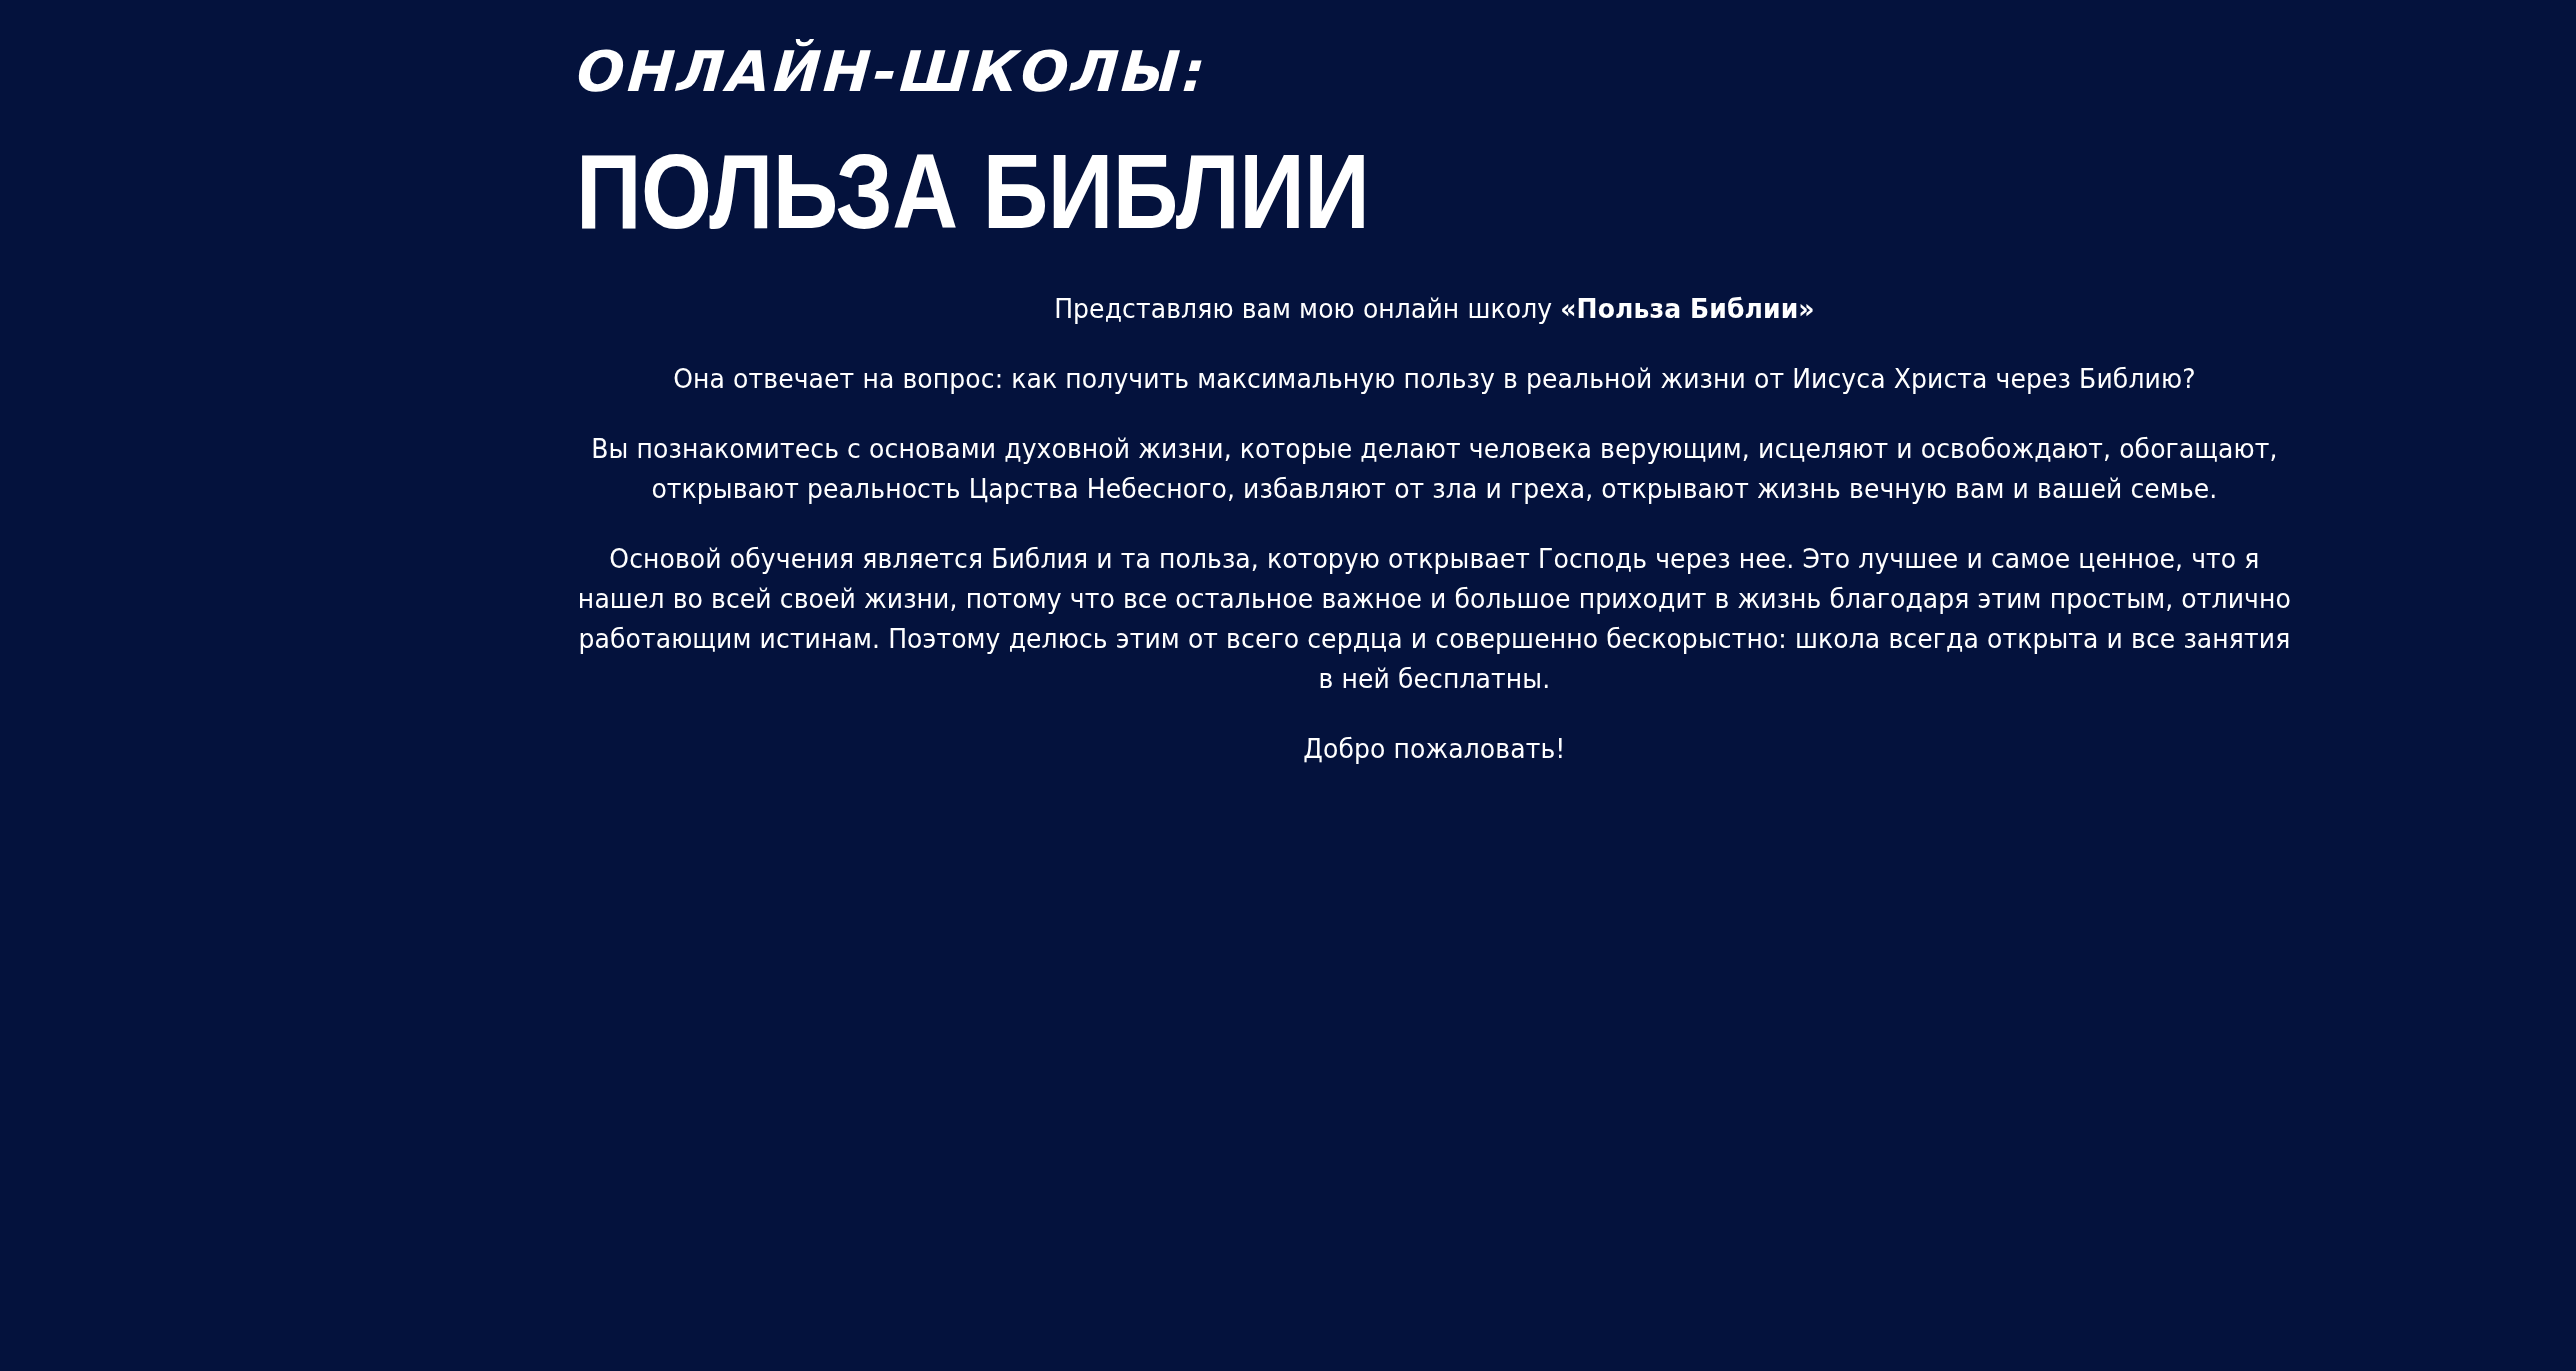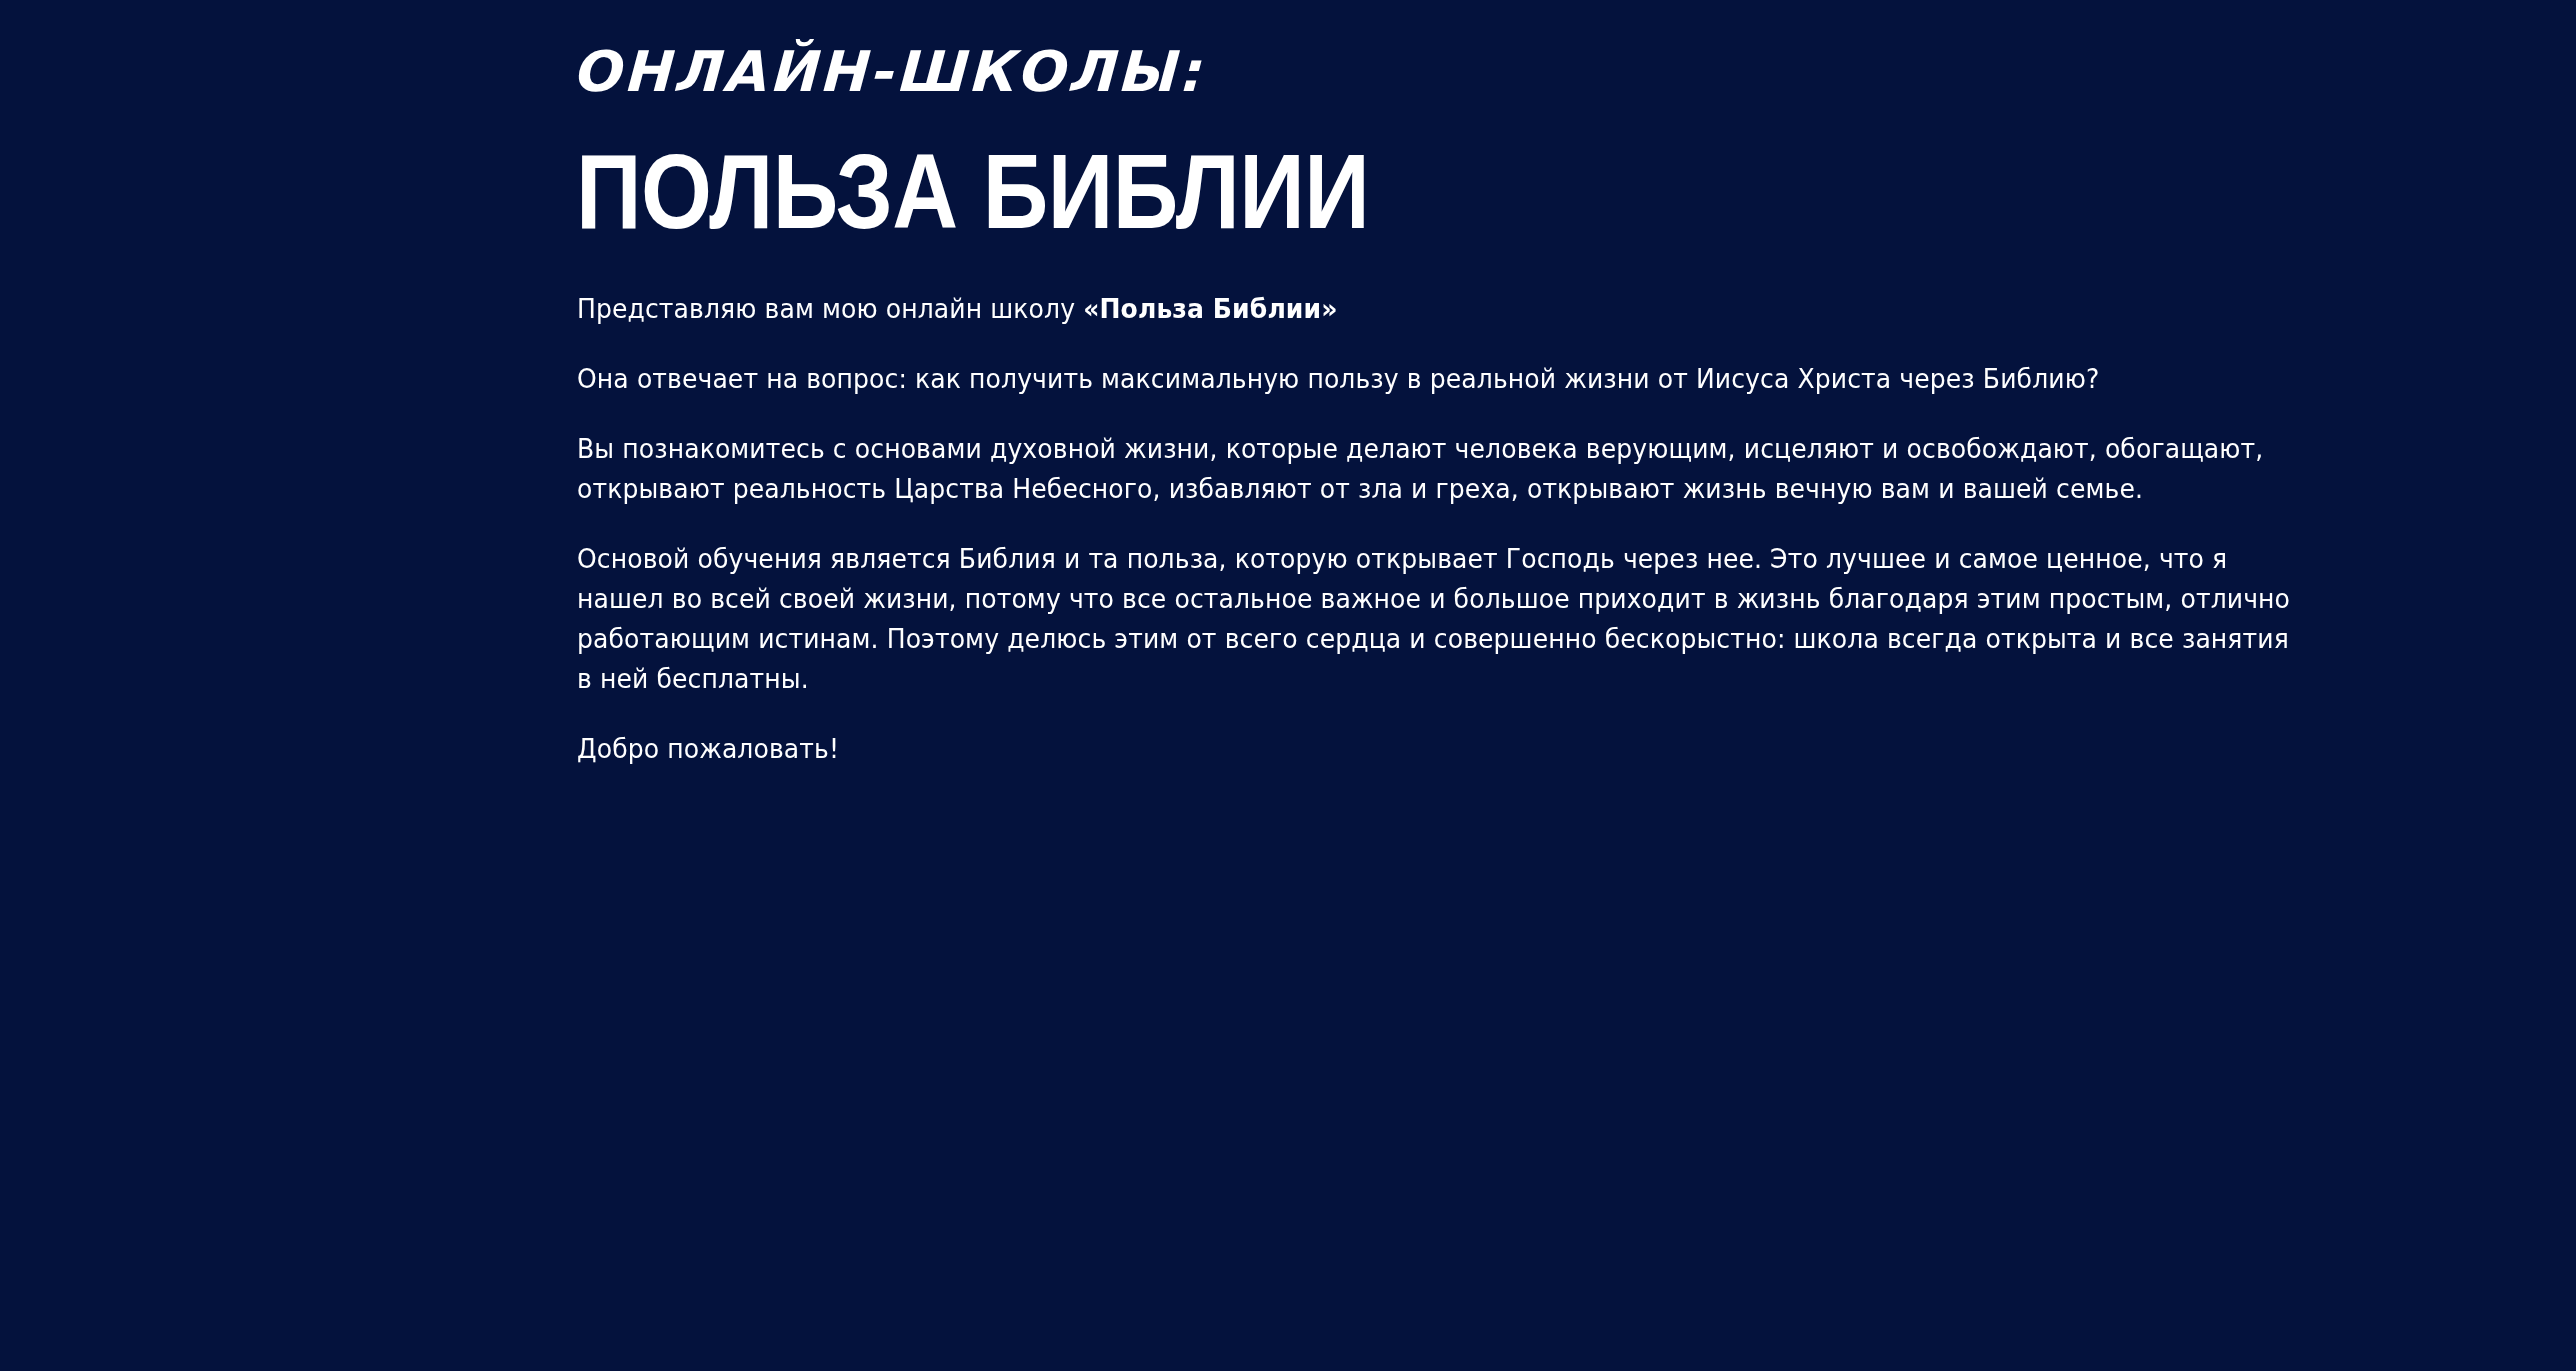--- a/index.html
+++ b/index.html
@@ -68,20 +68,21 @@
     transform-origin: left center;
     text-transform: uppercase;
   }
 
   
   .body-copy {
     position: absolute;
     left: 1px;
     top: 289px;
     width: 1777px;
+    text-align: center;
   }
 
   .para {
     margin: 0 0 30px 0;
     padding: 0;
     color: #ffffff;
     font-family: "DejaVu Sans", "Liberation Sans", sans-serif;
     font-size: 26px;
     font-weight: 400;
     line-height: 40px;

